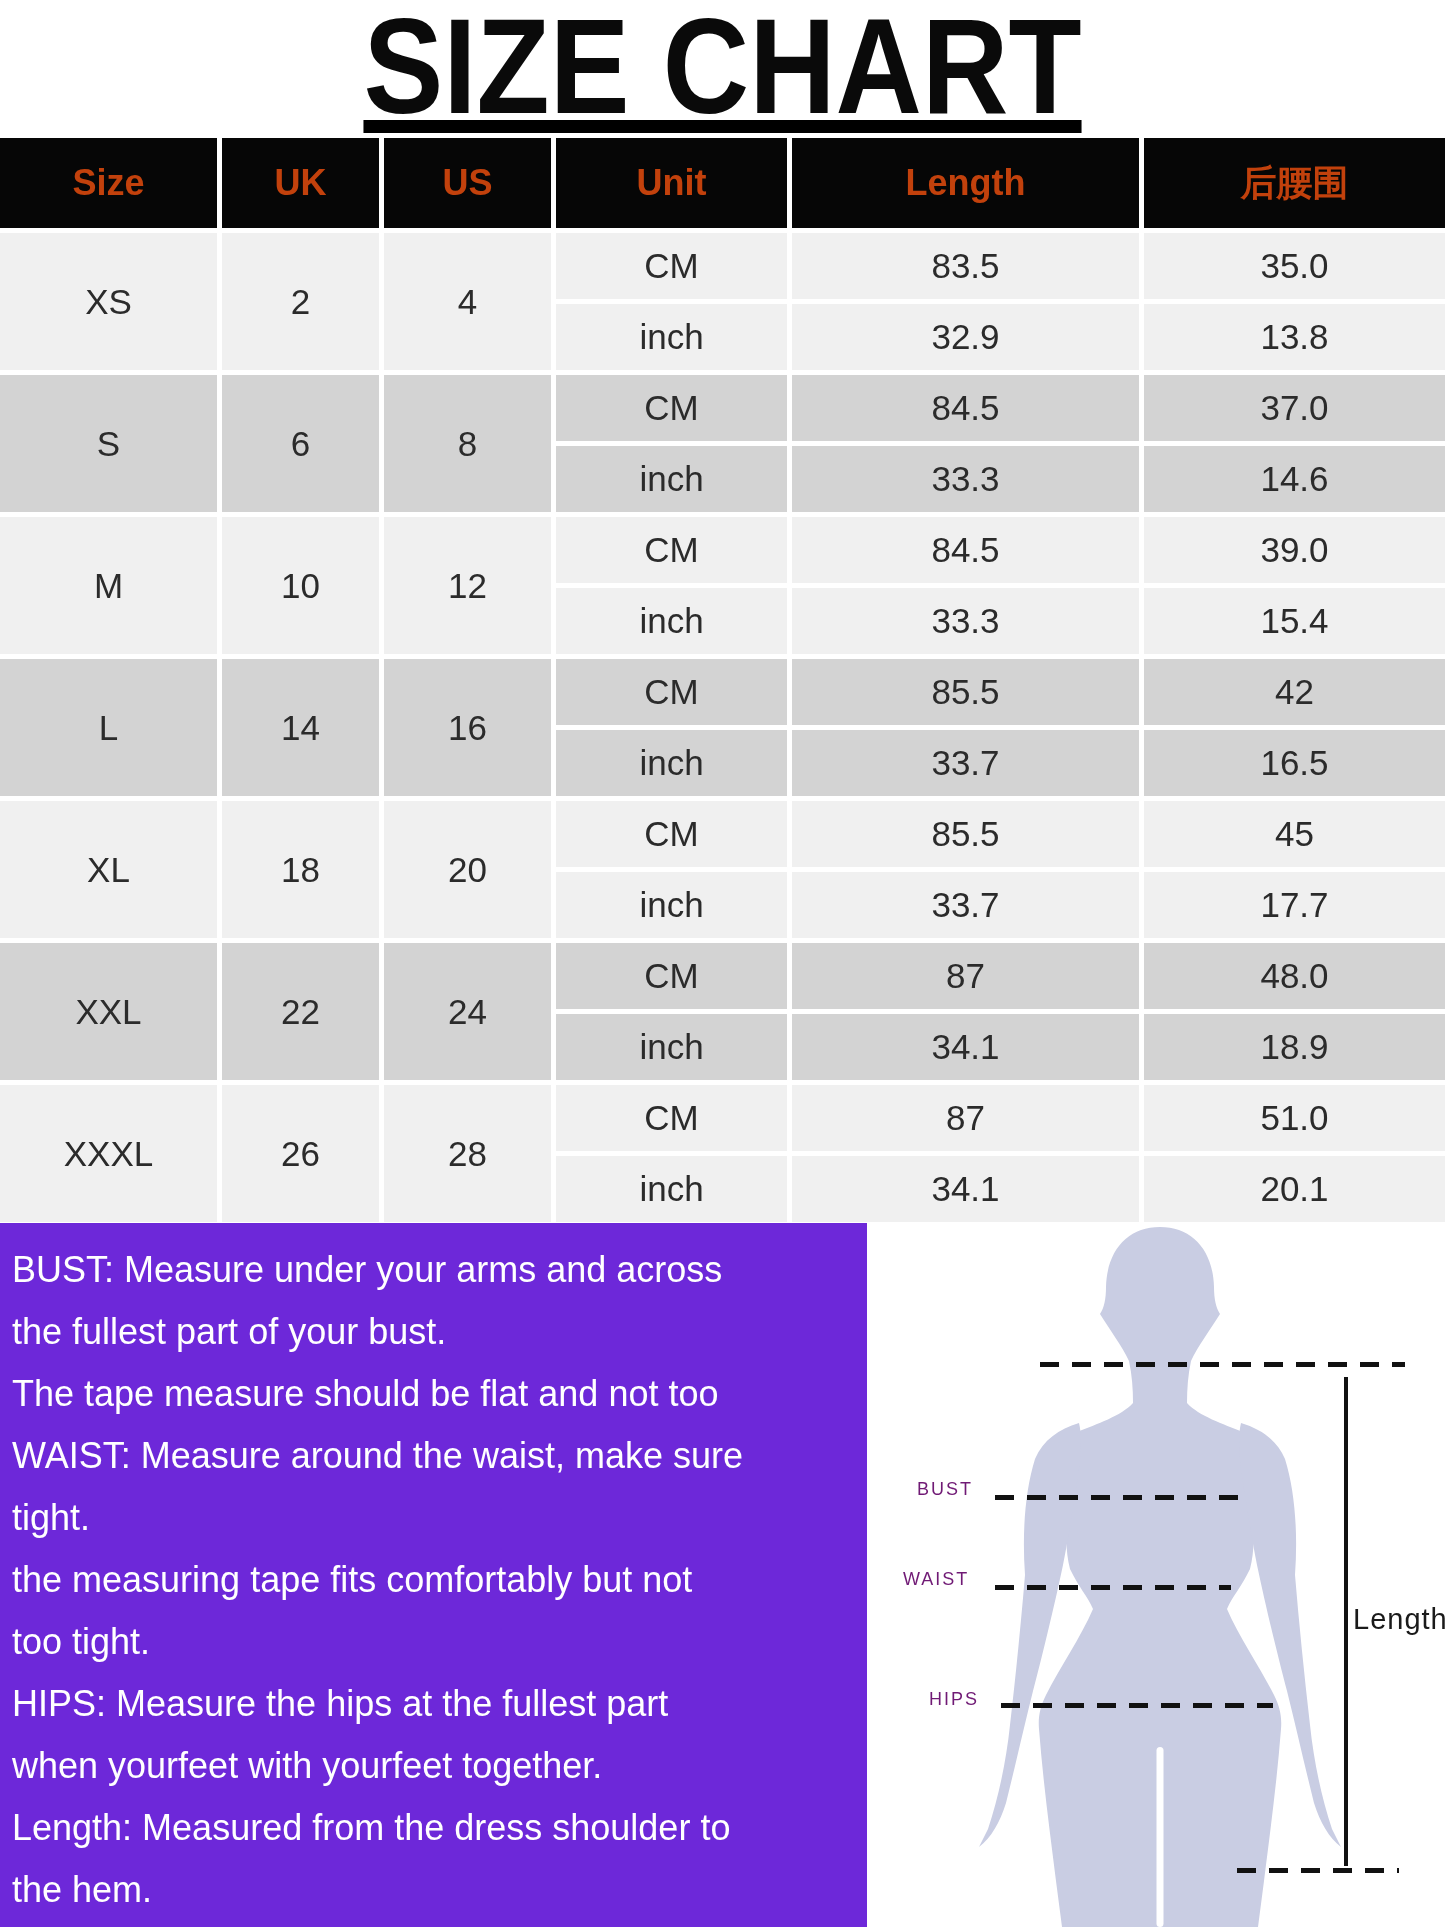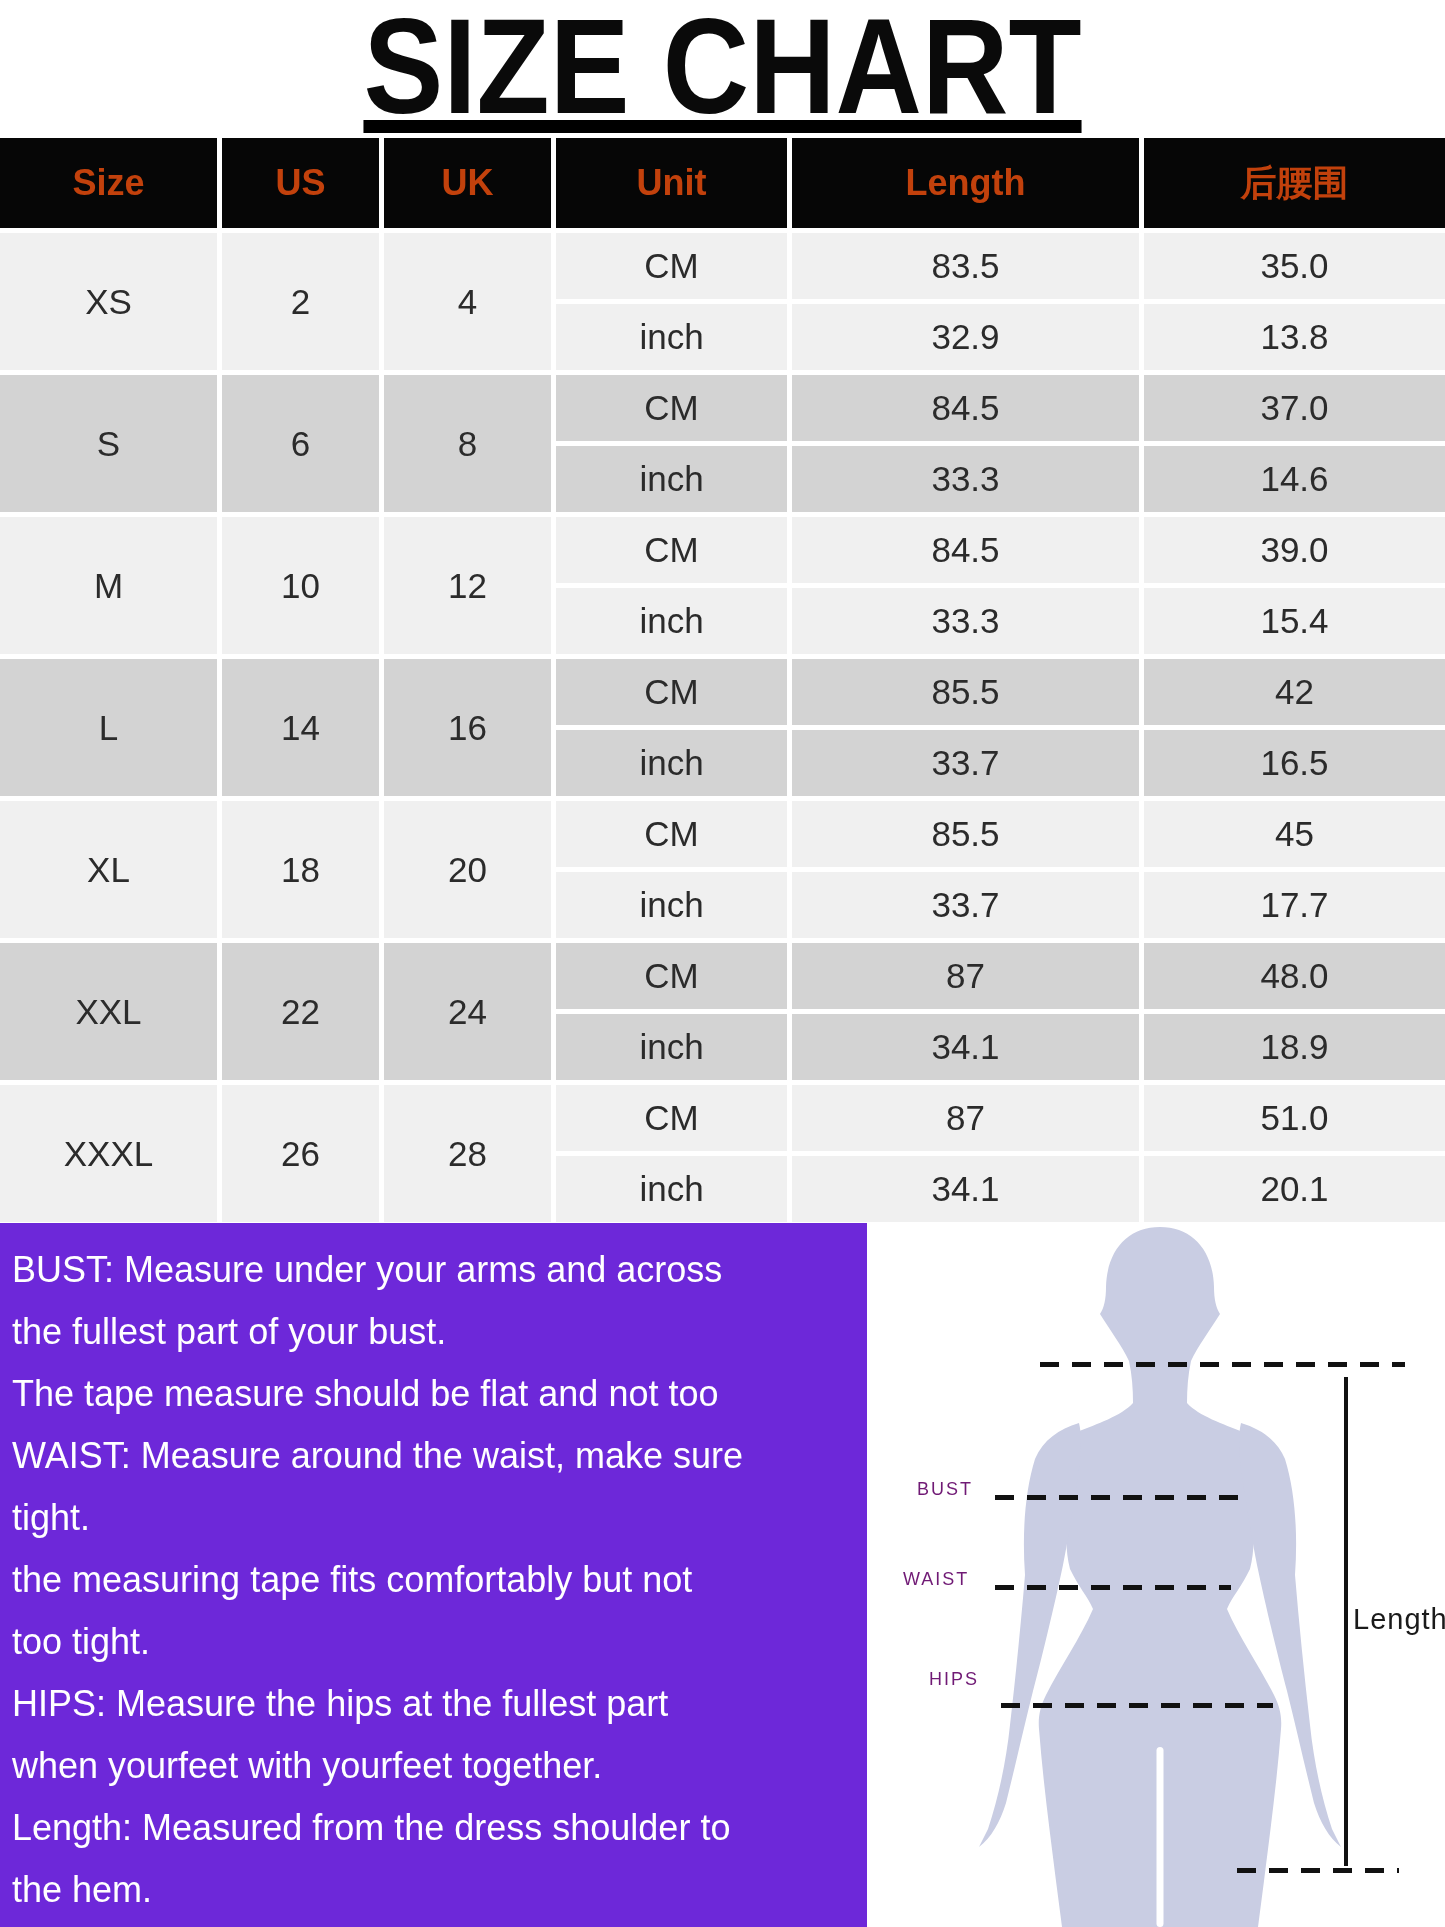--- a/index.html
+++ b/index.html
@@ -74,22 +74,22 @@
 
 <div class="page">
 
   <div class="title-wrap">
     <h1 class="title">SIZE CHART</h1>
   </div>
 
   <div class="size-table">
 
     <div class="th">Size</div>
+    <div class="th">UK</div>
     <div class="th">US</div>
-    <div class="th">UK</div>
     <div class="th">Unit</div>
     <div class="th">Length</div>
     <div class="th">后腰围</div>
 
     <div class="td span2 light">XS</div>
     <div class="td span2 light">2</div>
     <div class="td span2 light">4</div>
     <div class="td light">CM</div>
     <div class="td light">83.5</div>
     <div class="td light">35.0</div>
@@ -218,21 +218,21 @@
       <div class="dash" style="left:173px;top:139px;width:365px;"></div>
       <div class="vline" style="left:477px;top:154px;height:489px;"></div>
       <div class="dash" style="left:370px;top:645px;width:162px;"></div>
 
       <div class="meas-label" style="left:50px;top:256px;">BUST</div>
       <div class="dash" style="left:128px;top:272px;width:248px;"></div>
 
       <div class="meas-label" style="left:36px;top:346px;text-align:right;">WAIST</div>
       <div class="dash" style="left:128px;top:362px;width:236px;"></div>
 
-      <div class="meas-label" style="left:62px;top:446px;">HIPS</div>
+      <div class="meas-label" style="left:62px;top:466px;">HIPS</div>
       <div class="dash" style="left:134px;top:480px;width:272px;"></div>
 
       <div class="length-label" style="left:486px;top:380px;">Length</div>
     </div>
 
   </div>
 
 </div>
 
 </body></html>

